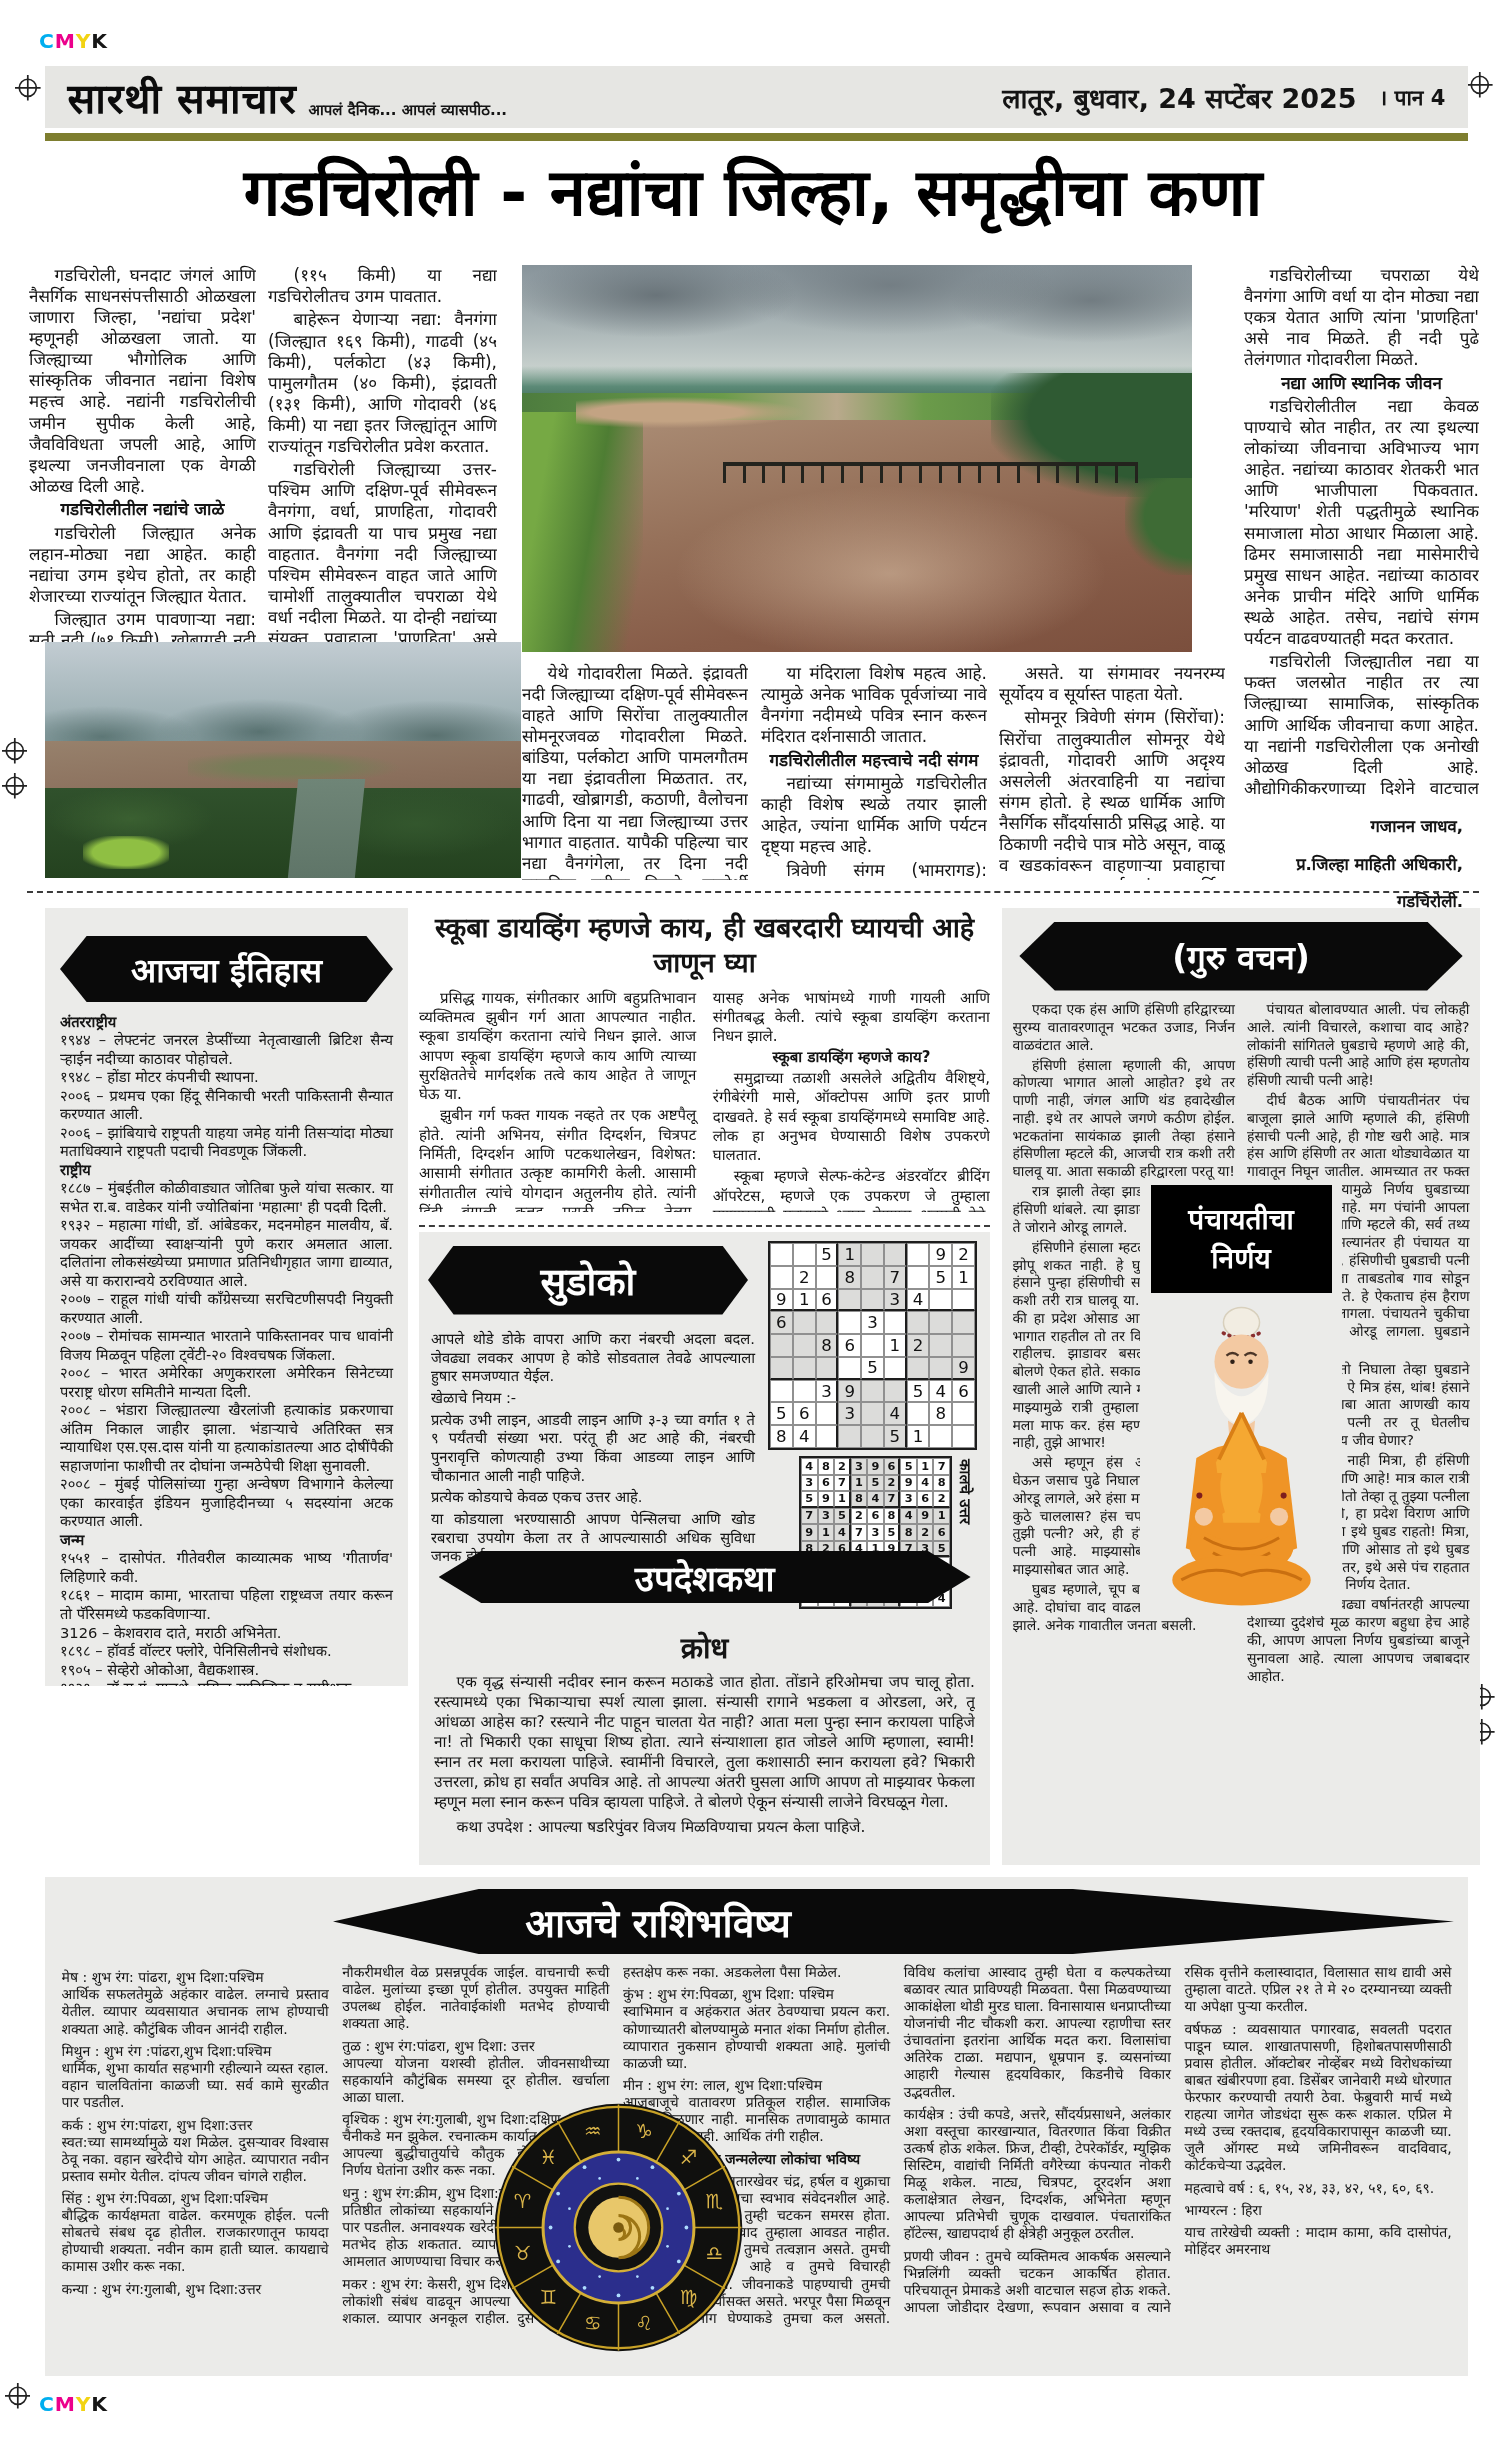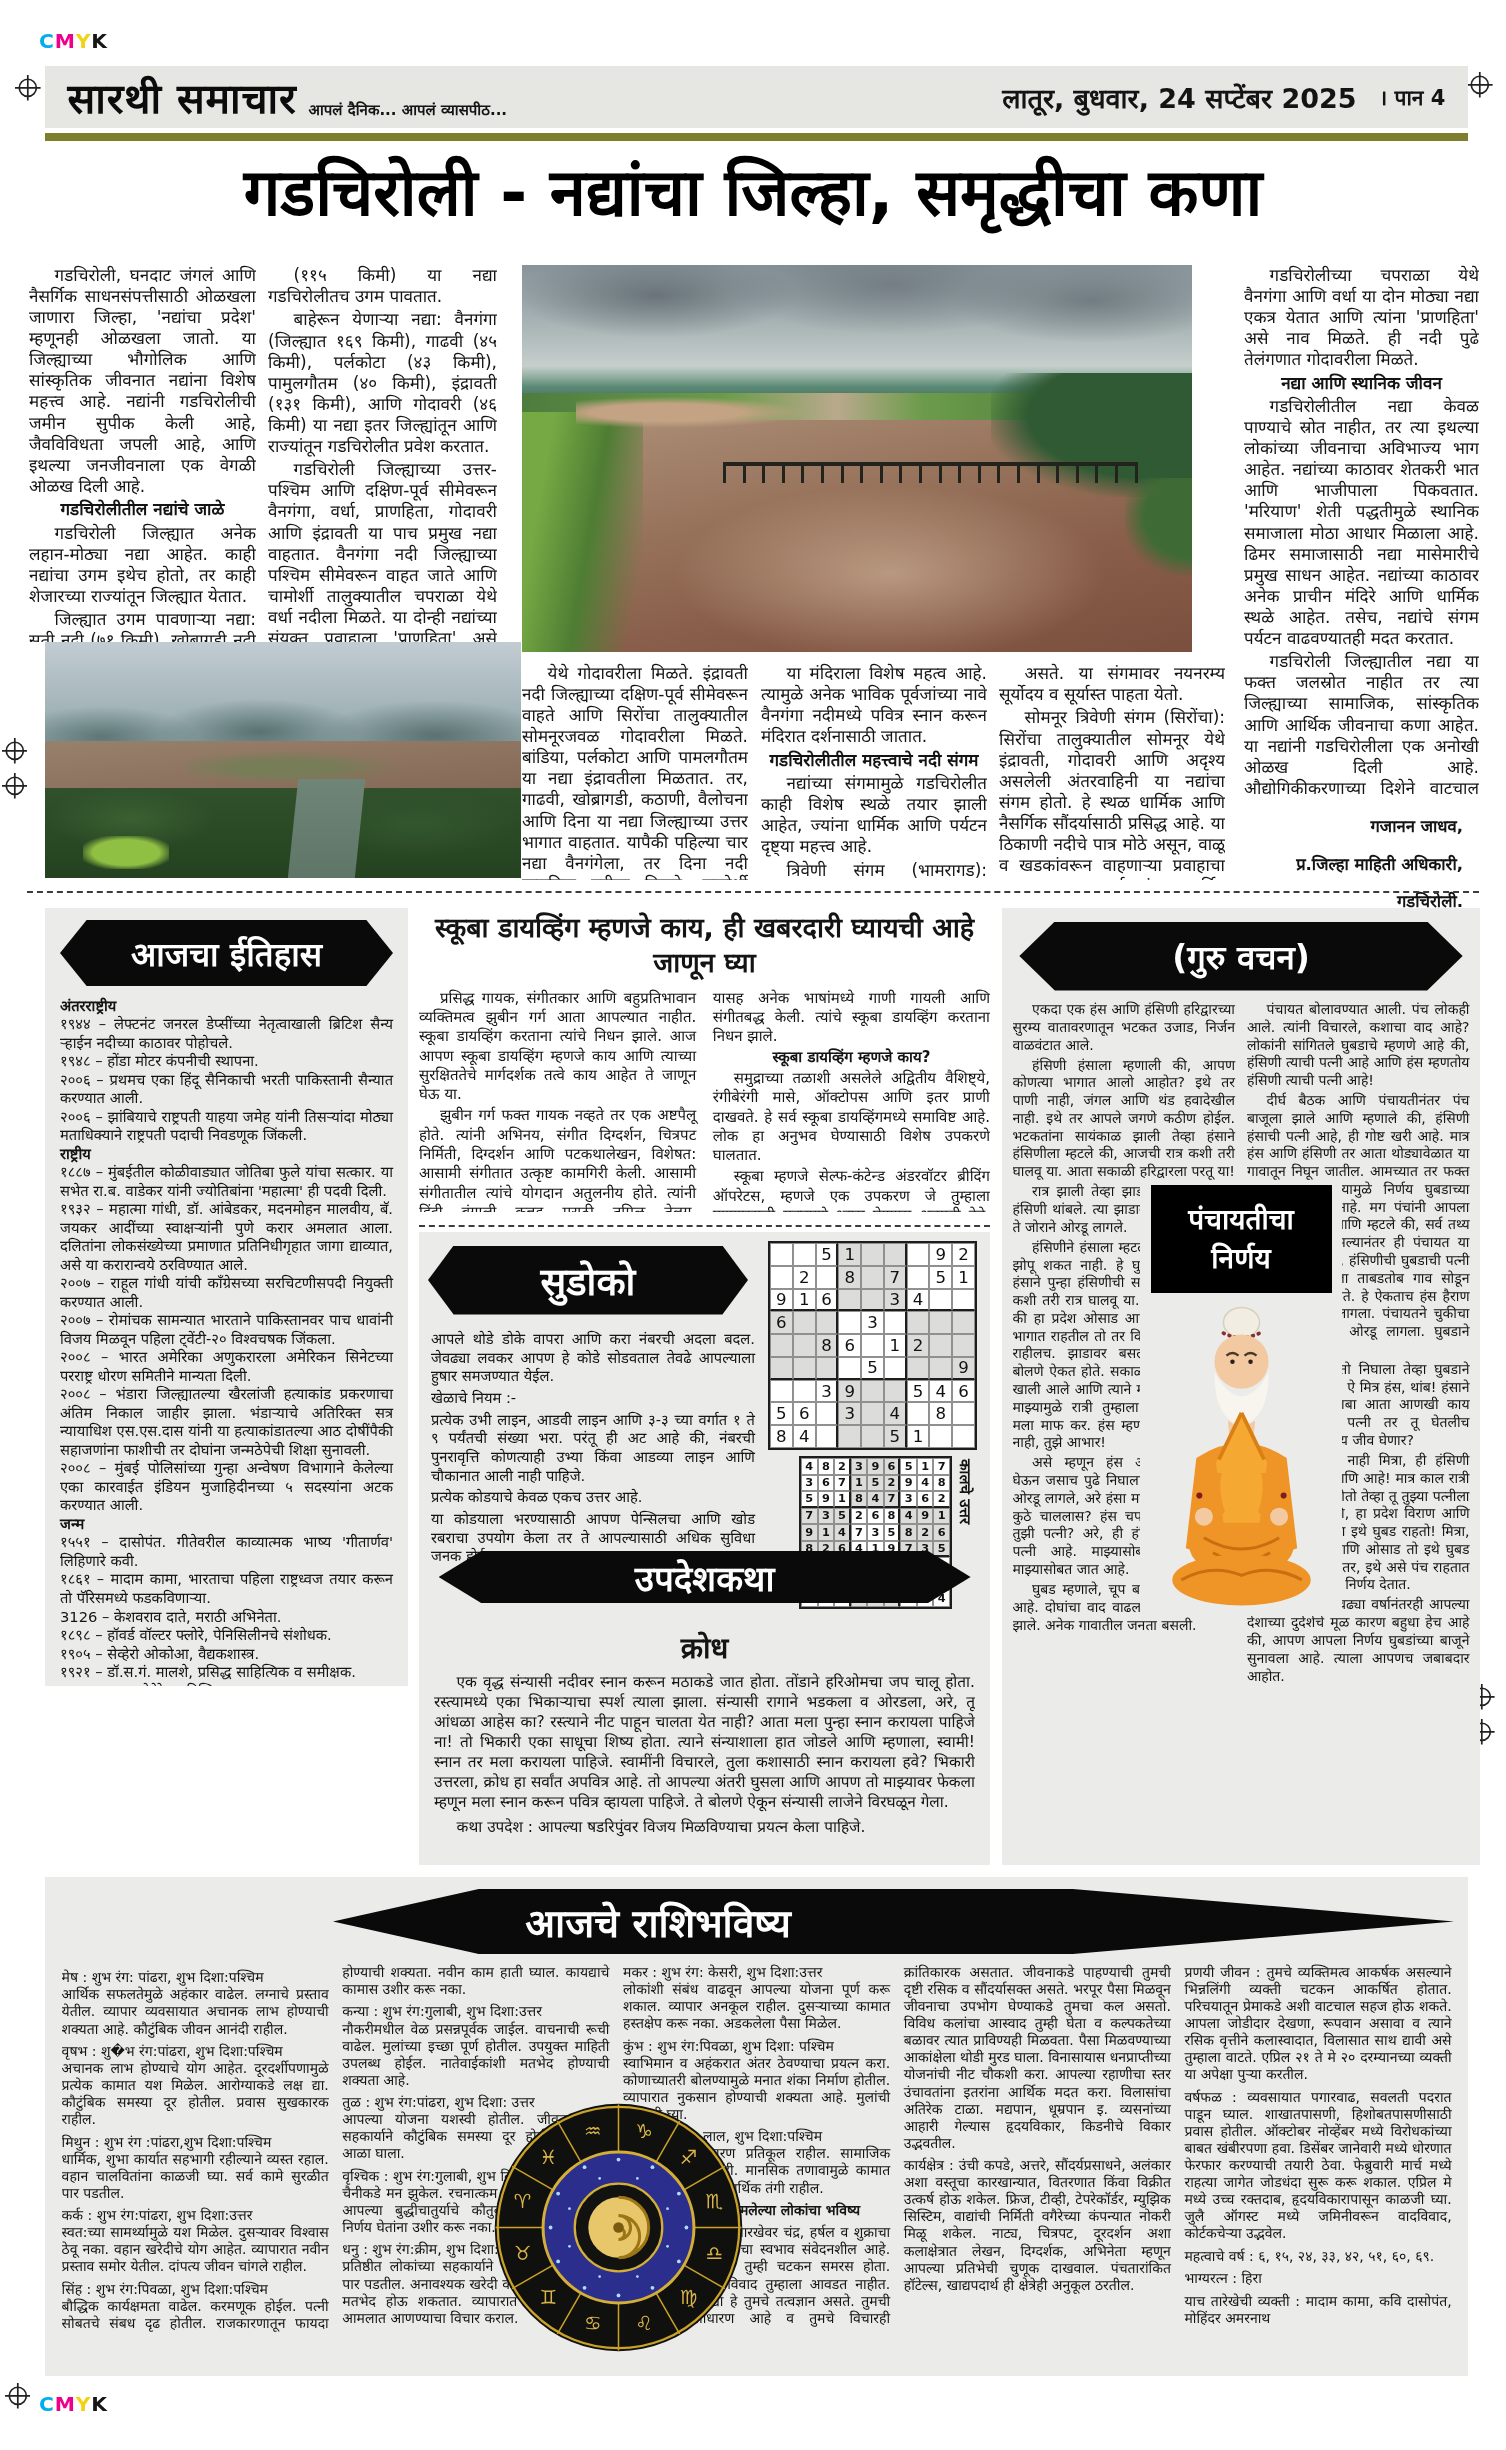--- a/index.html
+++ b/index.html
@@ -36,21 +36,21 @@
   .photo{overflow:hidden;}
   #photoMain{left:522px;top:265px;width:670px;height:387px;background:#9b7f6c;}
   #photoLeft{left:45px;top:642px;width:476px;height:236px;background:#8d7362;}
   .ply{position:absolute;}
   
   .banner{background:#0a0a0a;color:#fff;display:flex;align-items:center;justify-content:center;
           font-weight:bold;clip-path:polygon(0 50%,8% 0,92% 0,100% 50%,92% 100%,8% 100%);}
   .dashrule{position:absolute;border-top:2.3px dashed #3c3c3c;}
   .graybox{background:#ebebe9;box-sizing:border-box;}
   
-  #histBox{left:45px;top:908px;width:363px;height:778px;padding:12px 15px;overflow:hidden;}
+  #histBox{left:45px;top:908px;width:363px;height:778px;padding:28px 15px;overflow:hidden;}
   #histBanner{width:100%;height:66px;font-size:33px;margin-bottom:10.5px;}
   .hist{font-size:14.7px;line-height:1.26;text-align:justify;margin:0;}
   .ghead{font-weight:bold;}
   
   #scubaBox{left:419px;top:908px;width:571px;height:304px;overflow:hidden;}
   #scubaTitle{font-size:27px;font-weight:bold;text-align:center;line-height:1.3;margin:1.5px 0 9px;}
   #scubaCols{column-count:2;column-gap:16.6px;font-size:15px;line-height:1.29;text-align:justify;height:253px;overflow:hidden;}
   #scubaCols p{margin:0 0 1.5px;text-indent:21px;}
   #scubaCols p.sub{font-weight:bold;text-align:center;text-indent:0;}
   
@@ -502,24 +502,20 @@
     <div id="horoBanner">
         <span>आजचे राशिभविष्य</span>
       </div>
     <div id="horoCols">
 
         <div class="hentry">
           <p class="rl">मेष : शुभ रंग: पांढरा, शुभ दिशा:पश्चिम</p>
           <p class="rb">आर्थिक सफलतेमुळे अहंकार वाढेल. लग्नाचे प्रस्ताव येतील. व्यापार व्यवसायात अचानक लाभ होण्याची शक्यता आहे. कौटुंबिक जीवन आनंदी राहील.</p>
         </div>
 
-        <div class="hentry">
-          <p class="rl">वृषभ : शु�भ रंग:पांढरा, शुभ दिशा:पश्चिम</p>
-          <p class="rb">अचानक लाभ होण्याचे योग आहेत. दूरदर्शीपणामुळे प्रत्येक कामात यश मिळेल. आरोग्याकडे लक्ष द्या. कौटुंबिक समस्या दूर होतील. प्रवास सुखकारक राहील.</p>
-        </div>
 
         <div class="hentry">
           <p class="rl">मिथुन : शुभ रंग :पांढरा,शुभ दिशा:पश्चिम</p>
           <p class="rb">धार्मिक, शुभा कार्यात सहभागी रहील्याने व्यस्त रहाल. वहान चालवितांना काळजी घ्या. सर्व कामे सुरळीत पार पडतील.</p>
         </div>
 
         <div class="hentry">
           <p class="rl">कर्क : शुभ रंग:पांढरा, शुभ दिशा:उत्तर</p>
           <p class="rb">स्वत:च्या सामर्थ्यामुळे यश मिळेल. दुसऱ्यावर विश्वास ठेवू नका. वहान खरेदीचे योग आहेत. व्यापारात नवीन प्रस्ताव समोर येतील. दांपत्य जीवन चांगले राहील.</p>
         </div>

